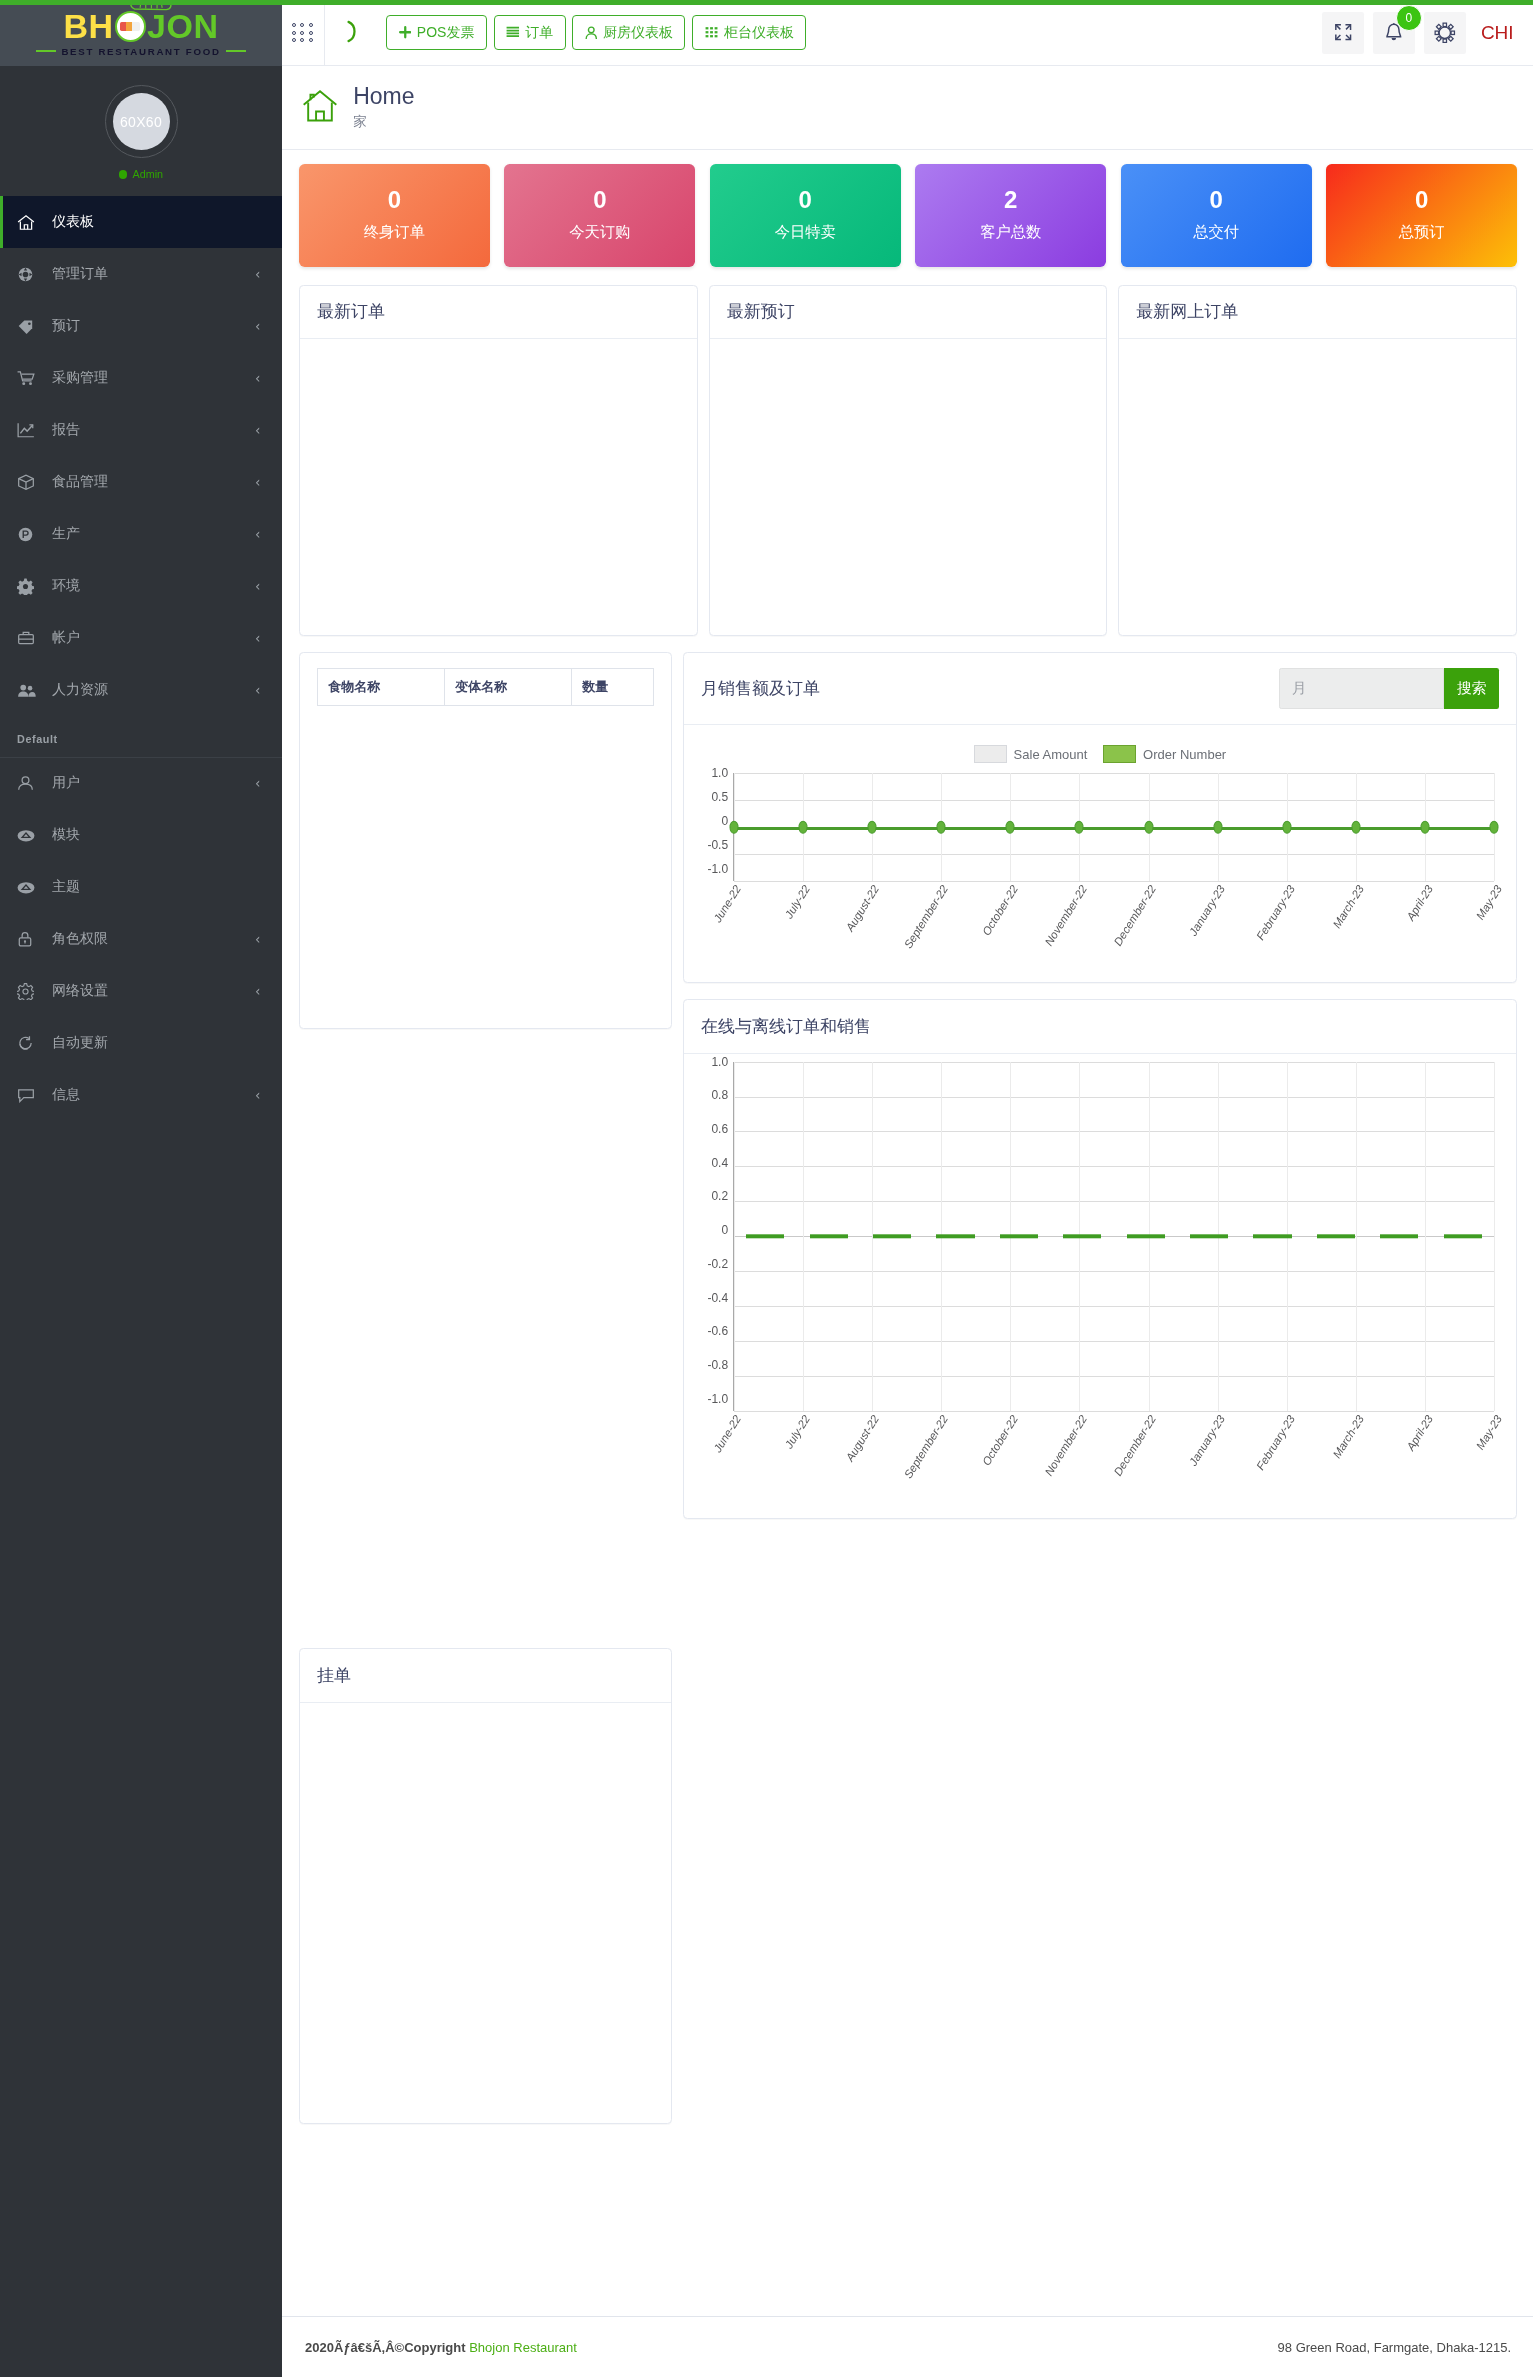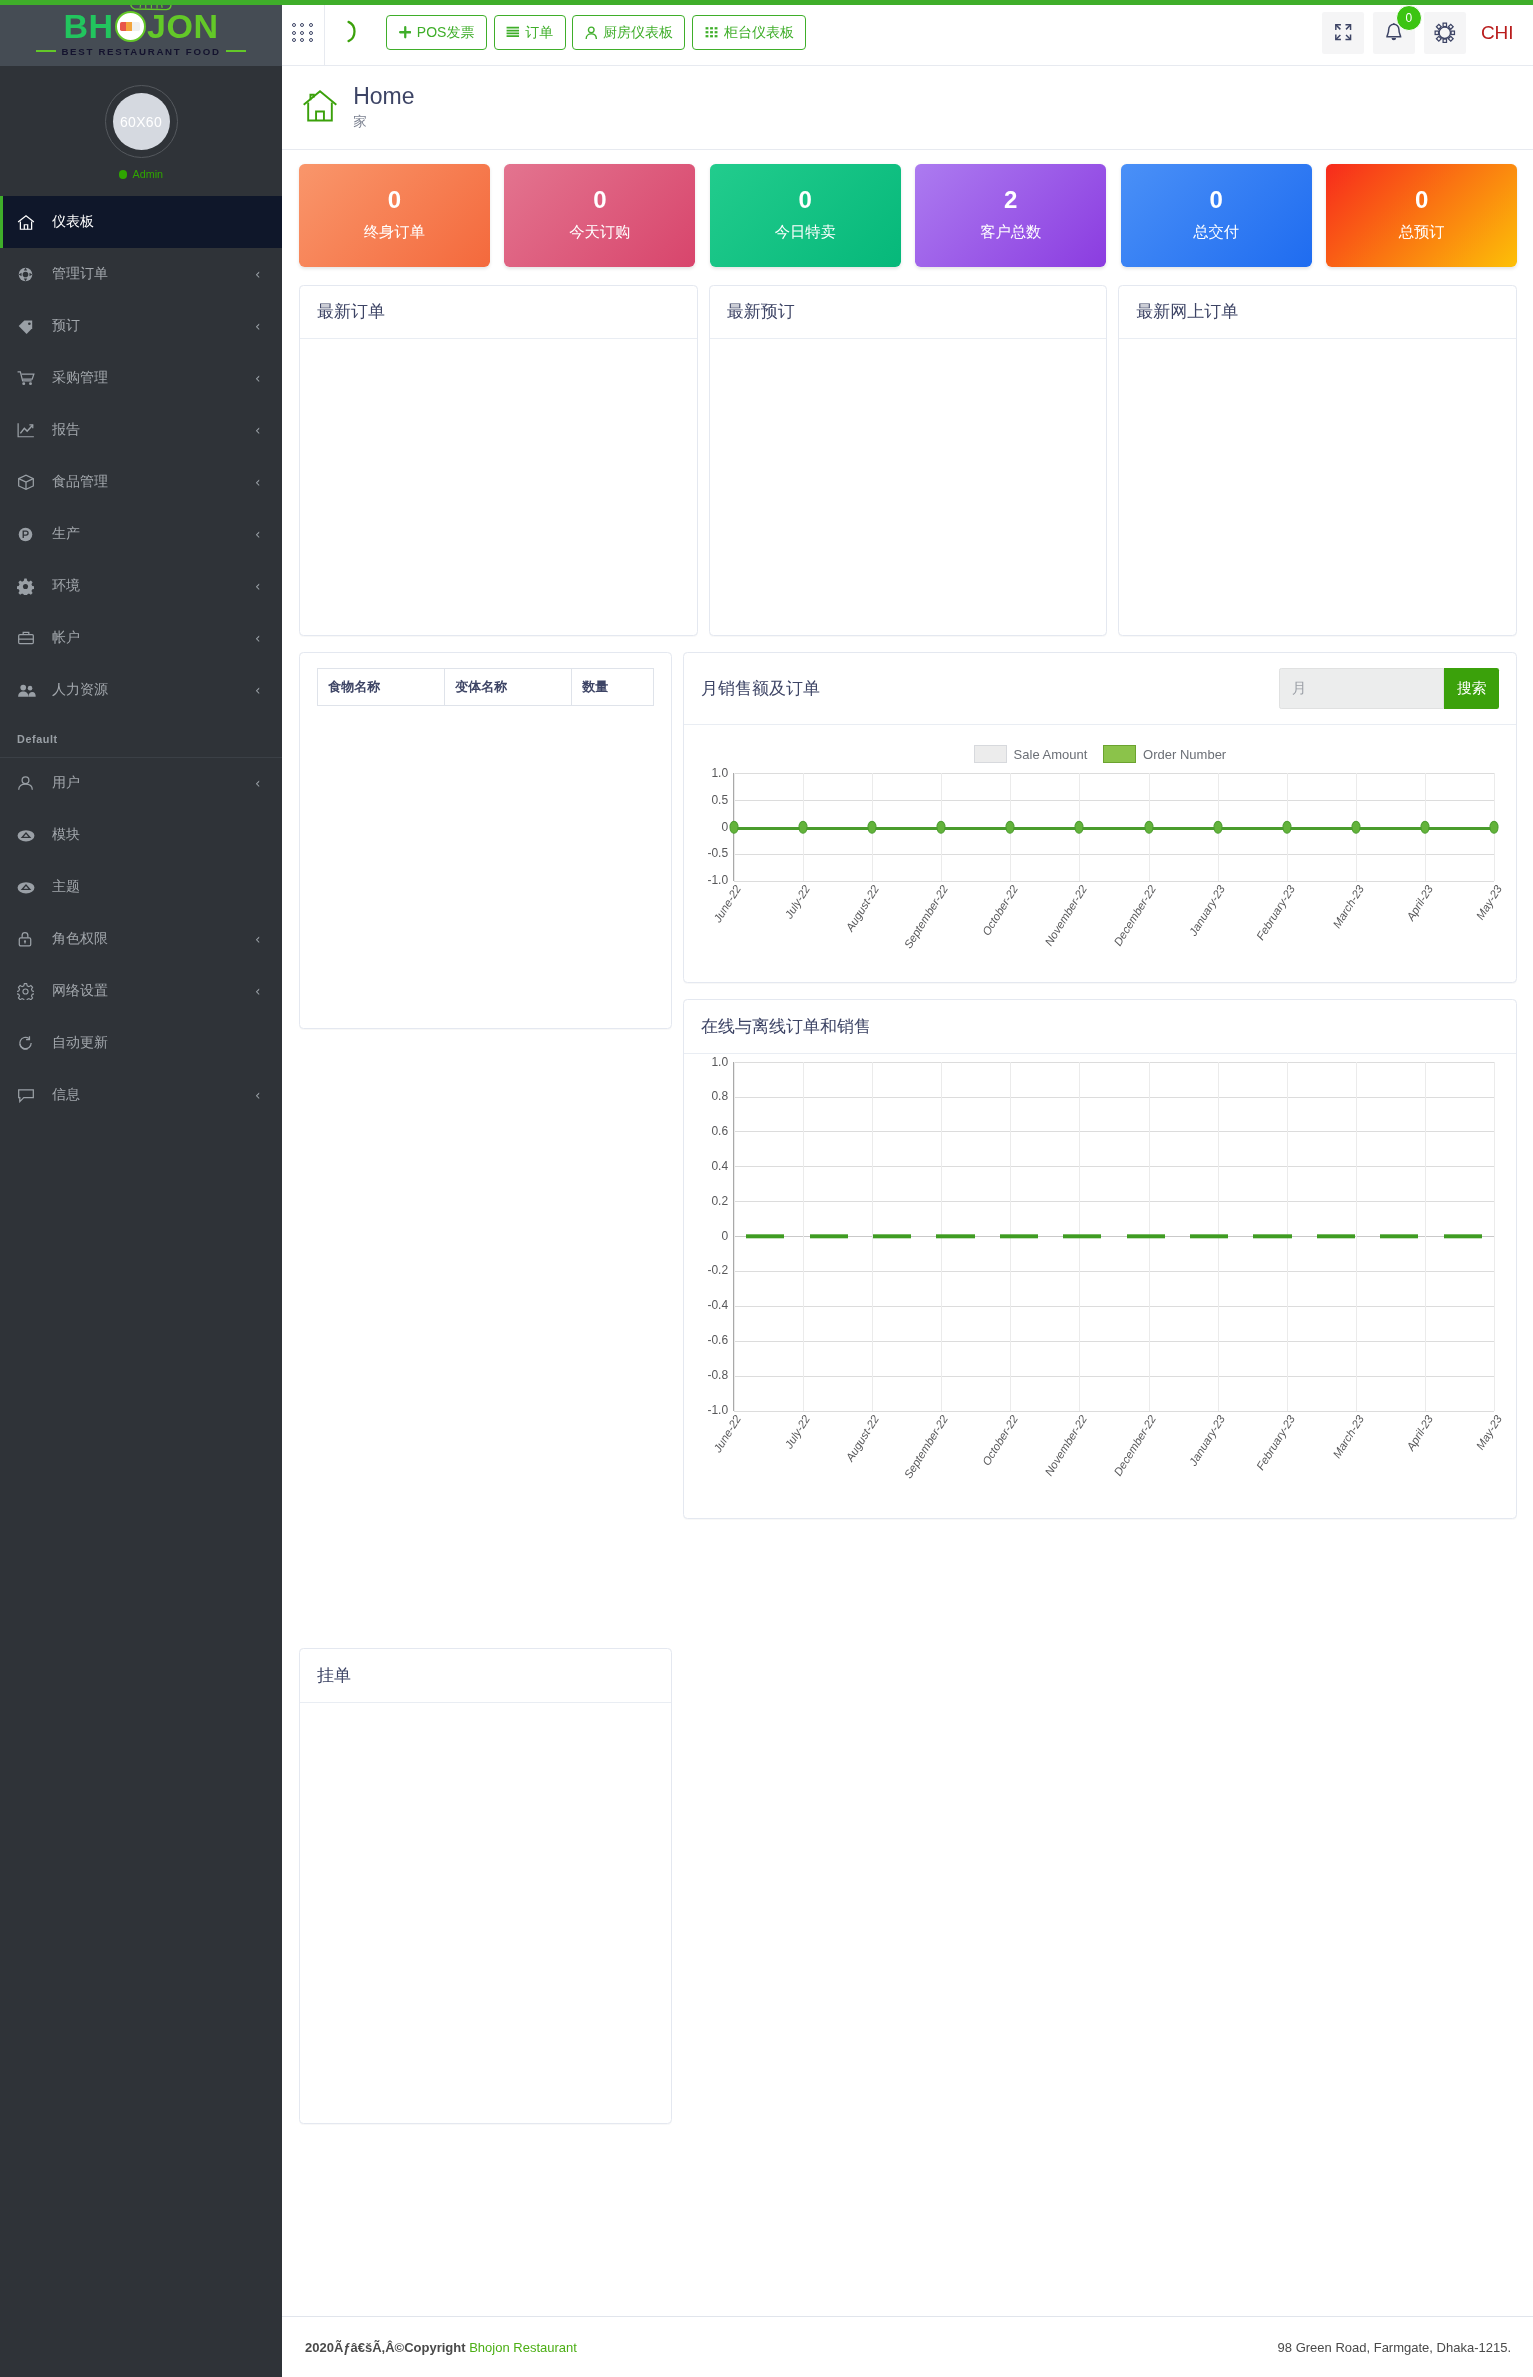--- a/index.html
+++ b/index.html
@@ -22,21 +22,21 @@
   .topgreen {
     position: absolute; left: 0; top: 0; height: 4.5px; width: 1534px;
     background: #3fae2a; z-index: 40;
   }
   .brand {
     height: 66px; background: #454c54;
     display: flex; align-items: center; justify-content: center;
   }
   .logo { position: relative; display: flex; flex-direction: column; align-items: center; }
   .logo-row { display: flex; align-items: center; font-size: 34px; font-weight: bold; letter-spacing: 0.6px; line-height: 1; }
-  .logo-bh { color: #22c55e; }
+  .logo-bh { color: #fde047; }
   .logo-jon { color: #63c828; }
   .logo-o {
     width: 31px; height: 31px; border-radius: 50%;
     border: 2.8px solid #63c828; background: #fff;
     display: inline-flex; align-items: center; justify-content: center;
     margin: 0 1.1px; position: relative; overflow: hidden;
   }
   .logo-o::after {
     content: ""; position: absolute; left: 3.4px; right: 3.4px; top: 9px; height: 9px;
     background: linear-gradient(90deg,#e8564a 0 30%,#f3a43c 30% 60%,#f0f0ef 60% 100%);
@@ -176,21 +176,21 @@
     font-family: "Liberation Sans", sans-serif;
   }
 
   
   .legend { display: flex; flex-wrap: wrap; justify-content: center; gap: 8px 16px; margin: 12.5px 0 10.2px; }
   .lg { display: inline-flex; align-items: center; gap: 6.8px; font-size: 13px; color: #6b6f76; }
   .lg i { width: 33px; height: 17.6px; display: inline-block; border: 0.6px solid #d7d9dd; }
 
   .plot { position: relative; }
   .plot .yaxis {
-    position: absolute; left: 0; top: 0; bottom: 1px; width: 35px;
+    position: absolute; left: 0; top: 0; bottom: 12px; width: 35px;
   }
   .ylab {
     position: absolute; right: 4.5px; transform: translateY(-50%);
     font-size: 12px; color: #58585a; white-space: nowrap;
   }
   .grid-area {
     position: absolute; left: 35px; right: 8px; top: 0; bottom: 0;
     border-left: 1.1px solid #a9a9a9;
   }
   .hline { position: absolute; left: 0; right: 0; height: 0.6px; background: #dcdcdc; }

